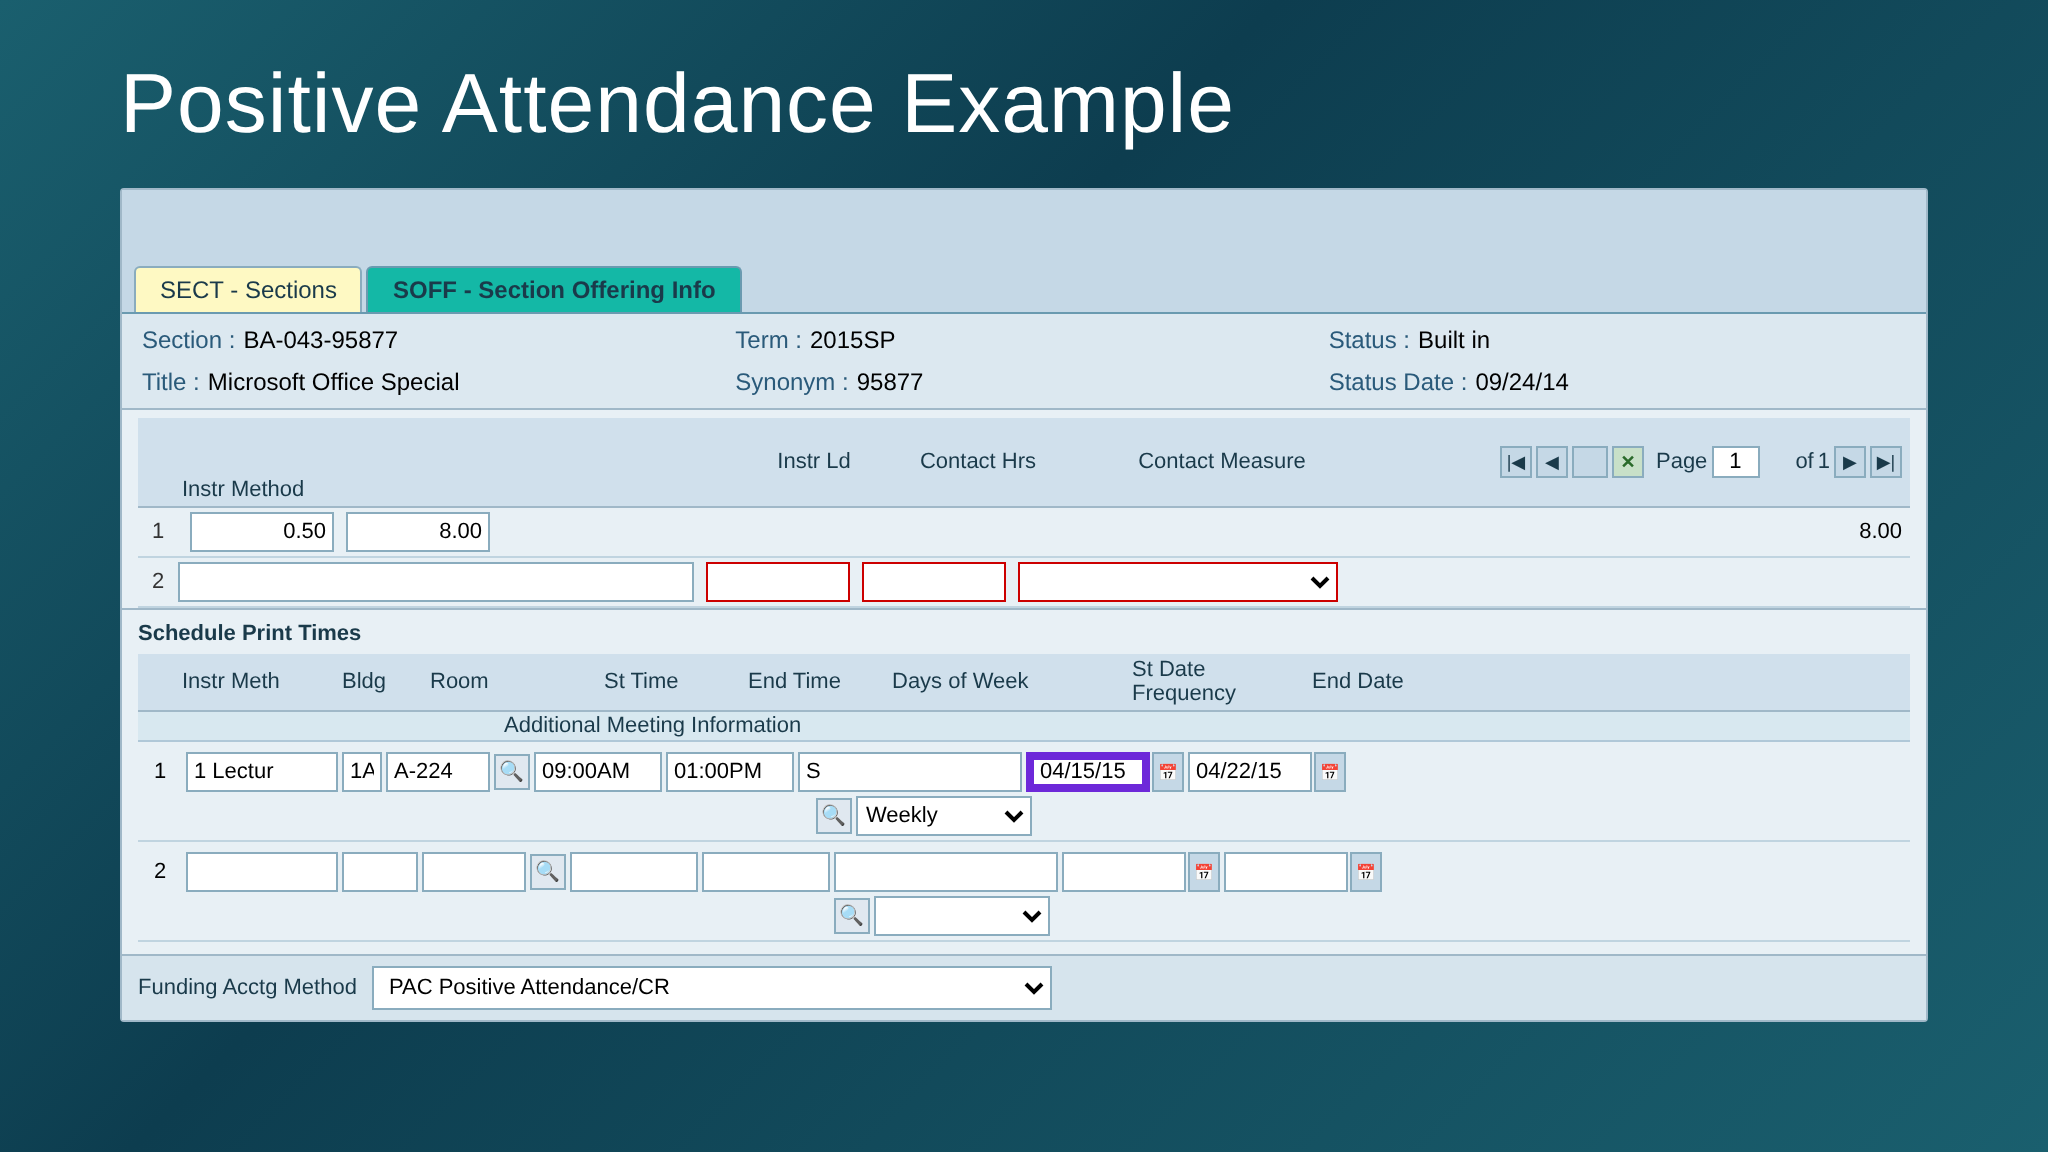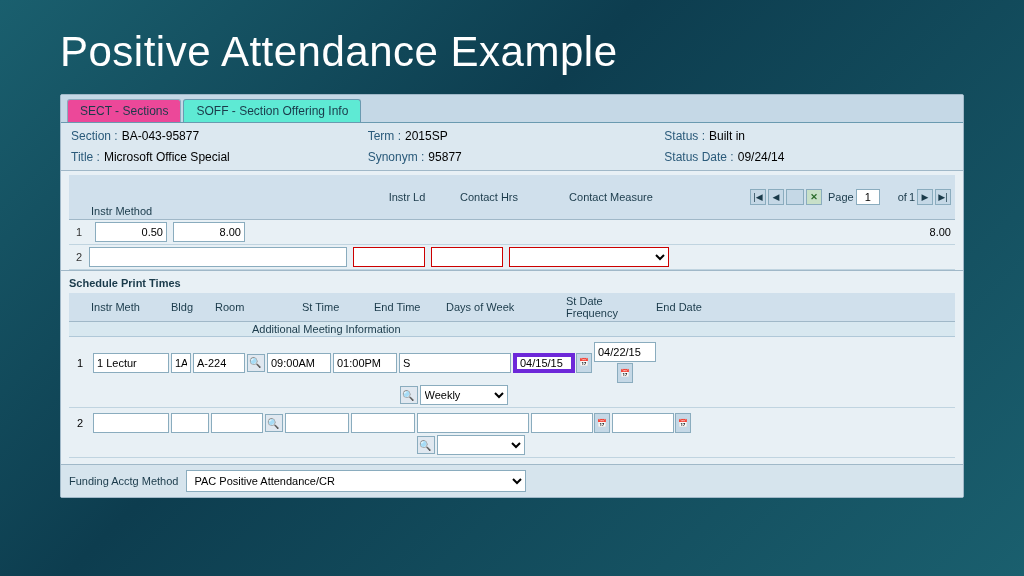--- a/index.html
+++ b/index.html
@@ -35,31 +35,32 @@
       background: transparent;
       padding-top: 0;
     }
 
     .tab {
       padding: 4px 12px;
       font-size: 12px;
       cursor: pointer;
       border: 1px solid #8aacbe;
       border-bottom: none;
-      background: #ec4899;
+      background: #fef9c3;
       color: #1a3a4a;
       border-radius: 3px 3px 0 0;
       margin-right: 2px;
     }
 
     .tab.active {
-      background: #5eead4;
-      font-weight: normal;
+      background: #14b8a6;
+      font-weight: bold;
       border-color: #6a9ab0;
       z-index: 2;
+      margin-top: 34px;
     }
 
     .panel-content {
       background: #e8f0f5;
       border-top: 1px solid #6a9ab0;
       padding: 6px 10px 8px 10px;
     }
 
     
     .info-grid {
@@ -406,21 +407,21 @@
             <input type="text" class="sched-field" style="width: 20px;" value="1A">
             <input type="text" class="sched-field" style="width: 52px;" value="A-224">
             <div class="mag-icon">🔍</div>
             <input type="text" class="sched-field" style="width: 64px;" value="09:00AM">
             <input type="text" class="sched-field" style="width: 64px;" value="01:00PM">
             <input type="text" class="sched-field" style="width: 112px;" value="S">
             <div style="display:flex; align-items:center; gap:1px;">
               <input type="text" class="sched-field-red" style="width: 62px;" value="04/15/15">
               <div class="date-btn">📅</div>
             </div>
-            <div style="display:flex; align-items:center; gap:1px;flex-direction:column;">
+            <div style="display:flex; align-items:center; gap:1px;">
               <input type="text" class="sched-field" style="width: 62px;" value="04/22/15">
               <div class="date-btn">📅</div>
             </div>
           </div>
           <div style="display:flex; align-items:center; gap:2px; margin-top:2px; padding-left:182px;">
             <div class="mag-icon">🔍</div>
             <select class="sched-select" style="width:88px;">
               <option>Weekly</option>
               <option>Daily</option>
               <option>Monthly</option>

